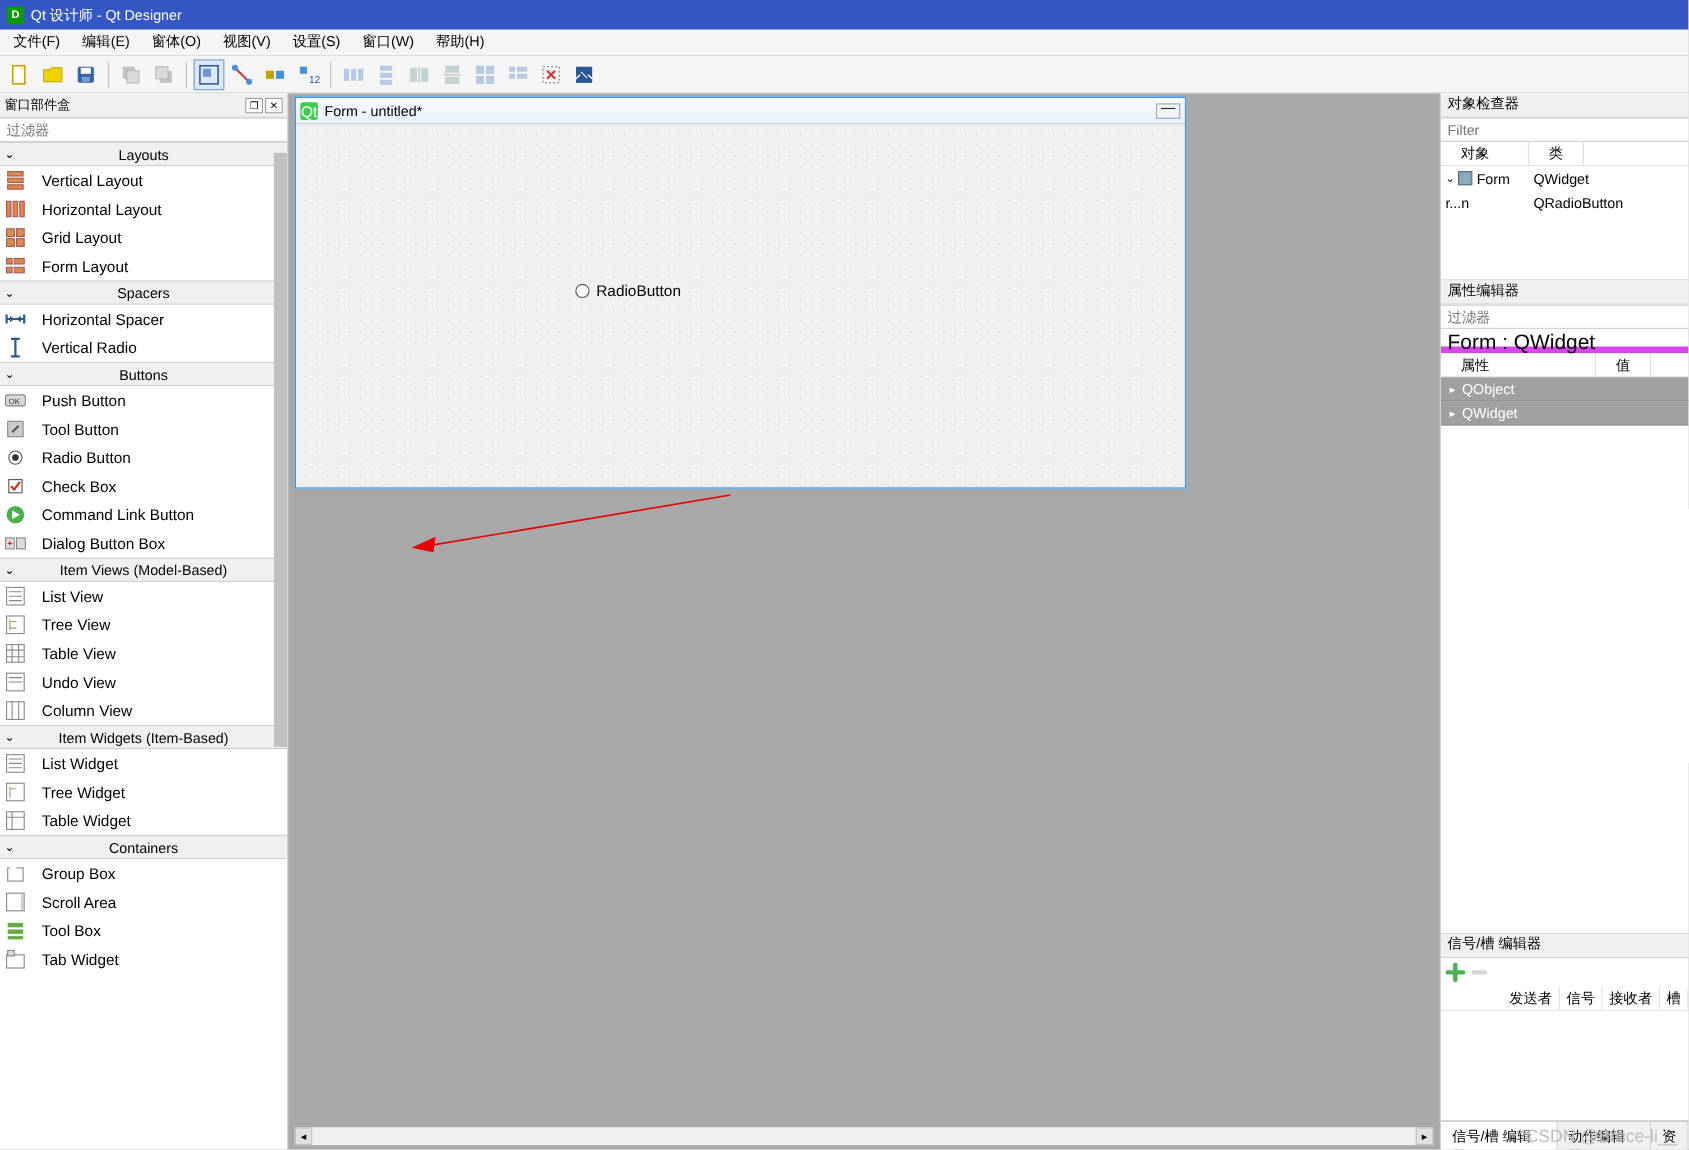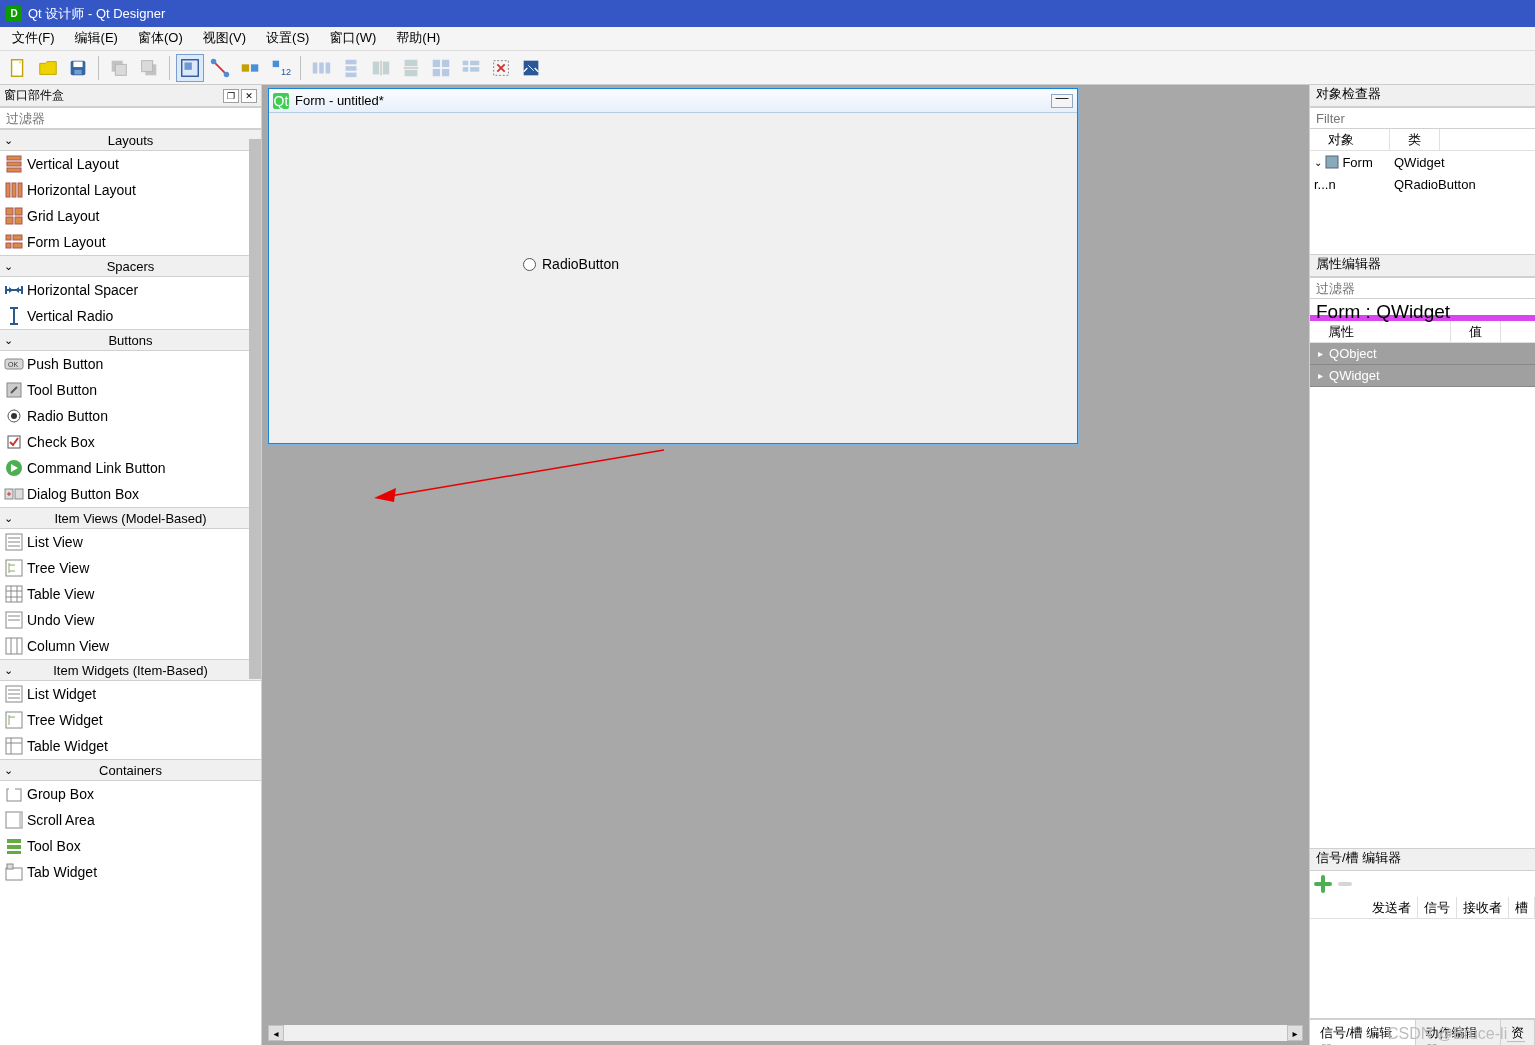--- a/index.html
+++ b/index.html
@@ -20,21 +20,21 @@
 
 
 .left-panel { width: 262px; border-right: 1px solid #d0d0d0; display: flex; flex-direction: column; background: #fff; position: relative; }
 .panel-header { height: 22px; background: #f0f0f0; border-bottom: 1px solid #d0d0d0; display: flex; align-items: center; justify-content: space-between; padding: 0 4px; font-size: 12px; }
 .panel-header .panel-btns { display: flex; gap: 2px; }
 .panel-header .panel-btn { width: 16px; height: 14px; border: 1px solid #a0a0a0; background: #fff; font-size: 9px; display: flex; align-items: center; justify-content: center; cursor: pointer; }
 .filter-input { width: 100%; height: 22px; border: 1px solid #d0d0d0; border-left: none; border-right: none; padding: 0 6px; font-size: 13px; outline: none; }
 .widget-tree { flex: 1; overflow-y: auto; overflow-x: hidden; position: relative; }
 .wt-header { height: 22px; background: #f0f0f0; border-bottom: 1px solid #d0d0d0; border-top: 1px solid #d0d0d0; display: flex; align-items: center; justify-content: center; font-size: 13px; position: relative; }
 .wt-header .chev { position: absolute; left: 4px; font-size: 11px; }
-.wt-item { height: 26px; display: flex; align-items: center; padding: 0 4px 0 4px; font-size: 14px; cursor: pointer; gap: 3px; }
+.wt-item { height: 26px; display: flex; align-items: center; padding: 0 4px 0 4px; font-size: 14px; cursor: pointer; gap: 14px; }
 .wt-icon { width: 20px; height: 20px; flex: none; display: flex; align-items: center; justify-content: center; }
 .scroll-thumb { position: absolute; right: 0; width: 12px; background: #c0c0c0; }
 
 
 .center { flex: 1; background: #a8a8a8; position: relative; overflow: hidden; }
 .form-window { position: absolute; left: 6px; top: 3px; width: 810px; background: #f0f0f0; border: 1px solid #1883d7; box-shadow: 0 0 0 1px #7eb4e2; }
 .form-titlebar { height: 24px; background: linear-gradient(to bottom, #fafcff, #e8f0fb); border-bottom: 1px solid #b8cce0; display: flex; align-items: center; padding: 0 4px; font-size: 13px; }
 .form-titlebar .qt-icon { width: 16px; height: 16px; background: #41cd52; border-radius: 2px; margin-right: 6px; display: flex; align-items: center; justify-content: center; font-size: 14px; color: #fff; font-weight: normal; }
 .form-titlebar .spacer { flex: 1; }
 .form-titlebar .min-btn { width: 22px; height: 14px; border: 1px solid #8ea8c4; background: #f5f5f5; display: flex; align-items: flex-end; justify-content: center; padding-bottom: 2px; }

